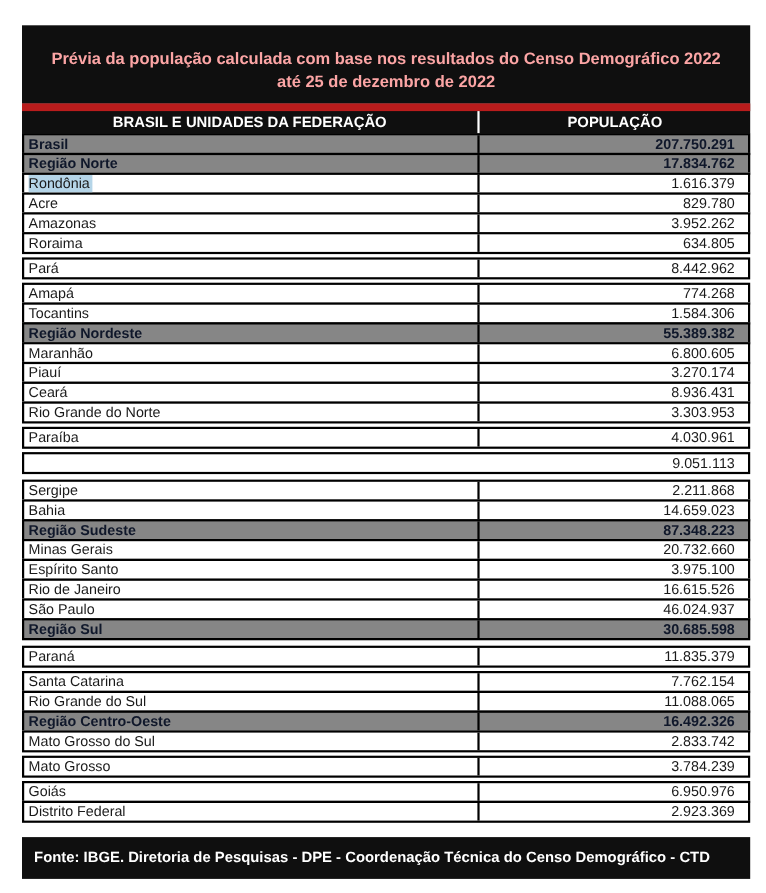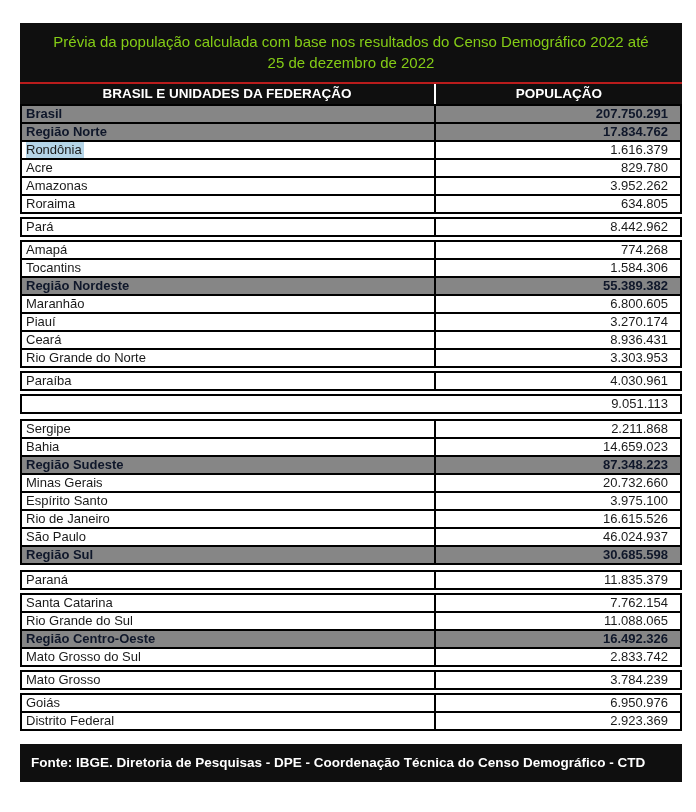--- a/index.html
+++ b/index.html
@@ -17,33 +17,33 @@
   }
   .doc {
     position: absolute;
     left: 20px;
     top: 23px;
     width: 662px;
   }
   
   .title-bar {
     background: #0f0f0f;
-    color: #84cc16;
-    font-weight: normal;
+    color: #fca5a5;
+    font-weight: bold;
     font-size: 15px;
     line-height: 21px;
     text-align: center;
-    padding: 8px 26px 9px 26px;
+    padding: 20px 26px 9px 26px;
     box-sizing: border-box;
   }
   
   .col-header {
     display: flex;
     background: #0f0f0f;
-    border-top: 2px solid #b91c1c;
+    border-top: 7px solid #b91c1c;
     color: #ffffff;
     font-weight: bold;
     font-size: 13.5px;
     height: 20px;
     line-height: 20px;
   }
   .col-header .col-left {
     width: 416px;
     border-right: 2px solid #ffffff;
     text-align: center;

